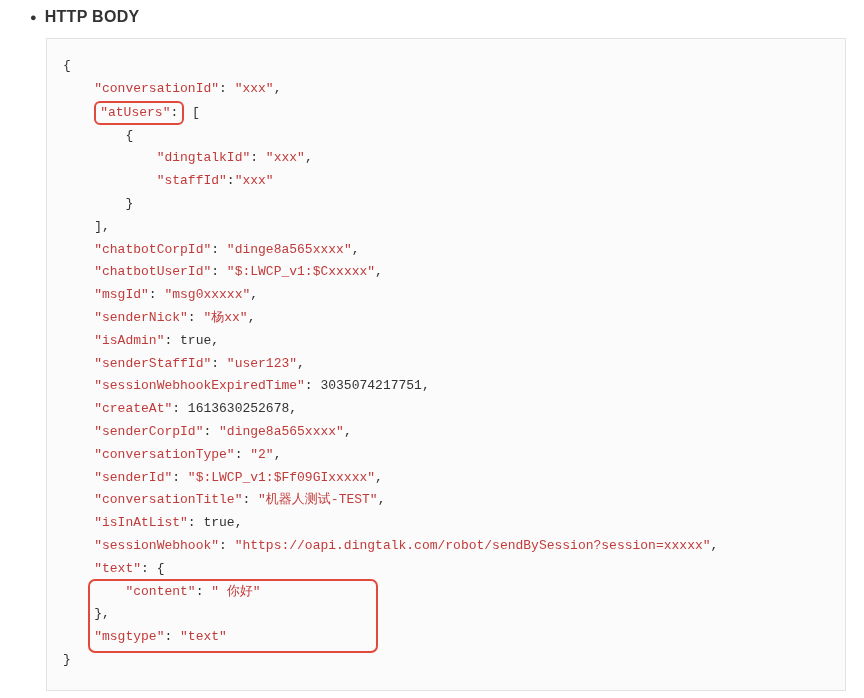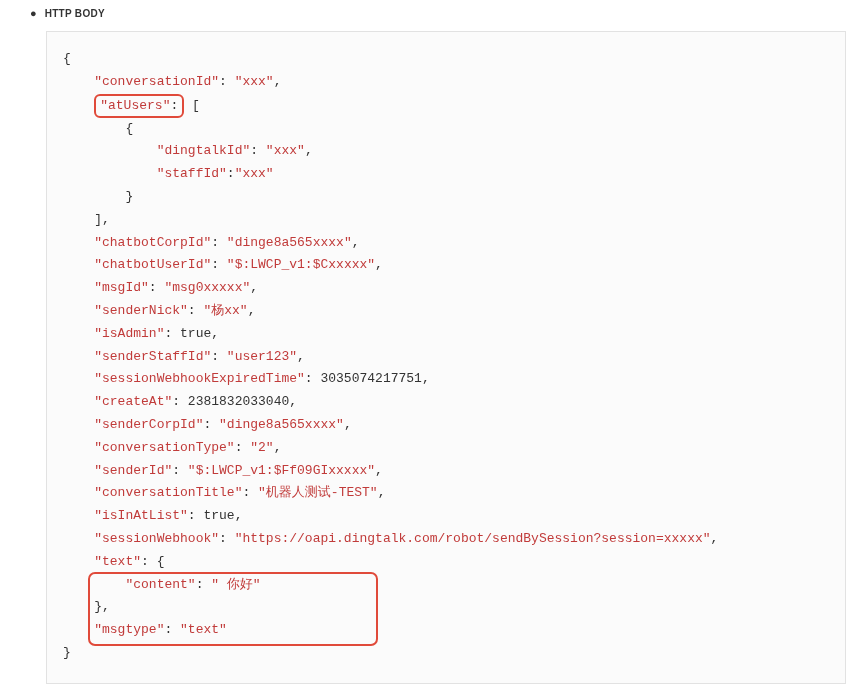--- a/index.html
+++ b/index.html
@@ -16,21 +16,21 @@
     align-items: center;
     margin-bottom: 12px;
     margin-left: 12px;
   }
   .bullet {
     font-size: 11px;
     margin-right: 8px;
     line-height: 1;
   }
   .heading {
-    font-size: 10px;
+    font-size: 16px;
     font-weight: 700;
     letter-spacing: 0.3px;
   }
   .code-box {
     margin-left: 28px;
     border: 1px solid #e2e2e2;
     background: #fbfbfb;
     padding: 16px 16px 18px 16px;
     font-family: "SFMono-Regular", Consolas, "Liberation Mono", Menlo, monospace;
     font-size: 13px;
@@ -73,21 +73,21 @@
             <span class="tok-str">"staffId"</span>:<span class="tok-str">"xxx"</span>
         }
     ],
     <span class="tok-str">"chatbotCorpId"</span>: <span class="tok-str">"dinge8a565xxxx"</span>,
     <span class="tok-str">"chatbotUserId"</span>: <span class="tok-str">"$:LWCP_v1:$Cxxxxx"</span>,
     <span class="tok-str">"msgId"</span>: <span class="tok-str">"msg0xxxxx"</span>,
     <span class="tok-str">"senderNick"</span>: <span class="tok-str">"杨xx"</span>,
     <span class="tok-str">"isAdmin"</span>: <span>true</span>,
     <span class="tok-str">"senderStaffId"</span>: <span class="tok-str">"user123"</span>,
     <span class="tok-str">"sessionWebhookExpiredTime"</span>: <span>3035074217751</span>,
-    <span class="tok-str">"createAt"</span>: <span>2381832033040</span>,
+    <span class="tok-str">"createAt"</span>: <span>1613630252678</span>,
     <span class="tok-str">"senderCorpId"</span>: <span class="tok-str">"dinge8a565xxxx"</span>,
     <span class="tok-str">"conversationType"</span>: <span class="tok-str">"2"</span>,
     <span class="tok-str">"senderId"</span>: <span class="tok-str">"$:LWCP_v1:$Ff09GIxxxxx"</span>,
     <span class="tok-str">"conversationTitle"</span>: <span class="tok-str">"机器人测试-TEST"</span>,
     <span class="tok-str">"isInAtList"</span>: <span>true</span>,
     <span class="tok-str">"sessionWebhook"</span>: <span class="tok-str">"https://oapi.dingtalk.com/robot/sendBySession?session=xxxxx"</span>,
     <span class="tok-str">"text"</span>: {
         <span class="tok-str">"content"</span>: <span class="tok-str">" 你好"</span>
     },
     <span class="tok-str">"msgtype"</span>: <span class="tok-str">"text"</span>

